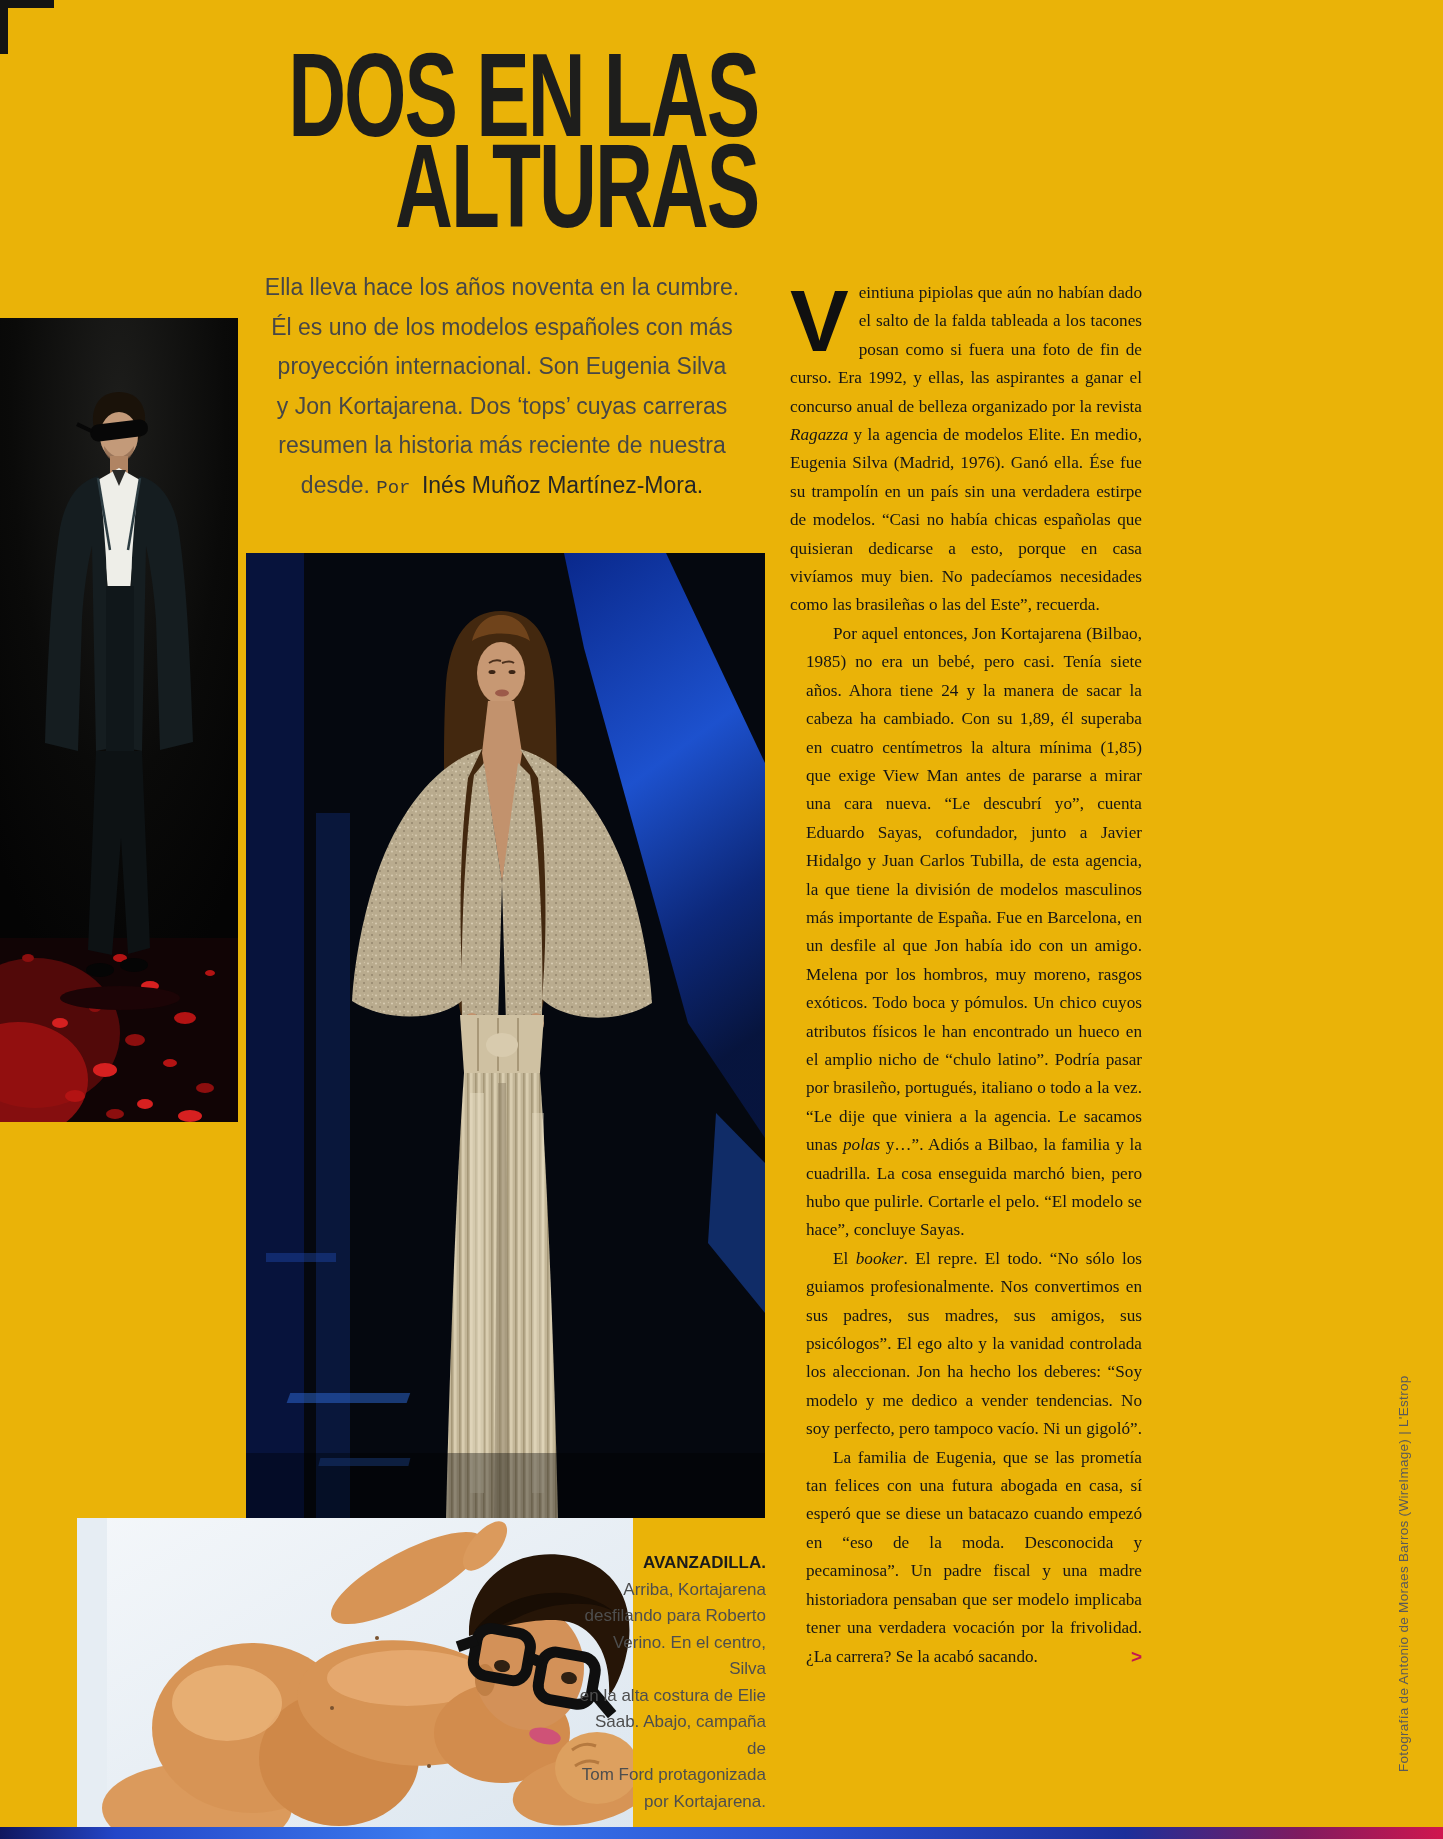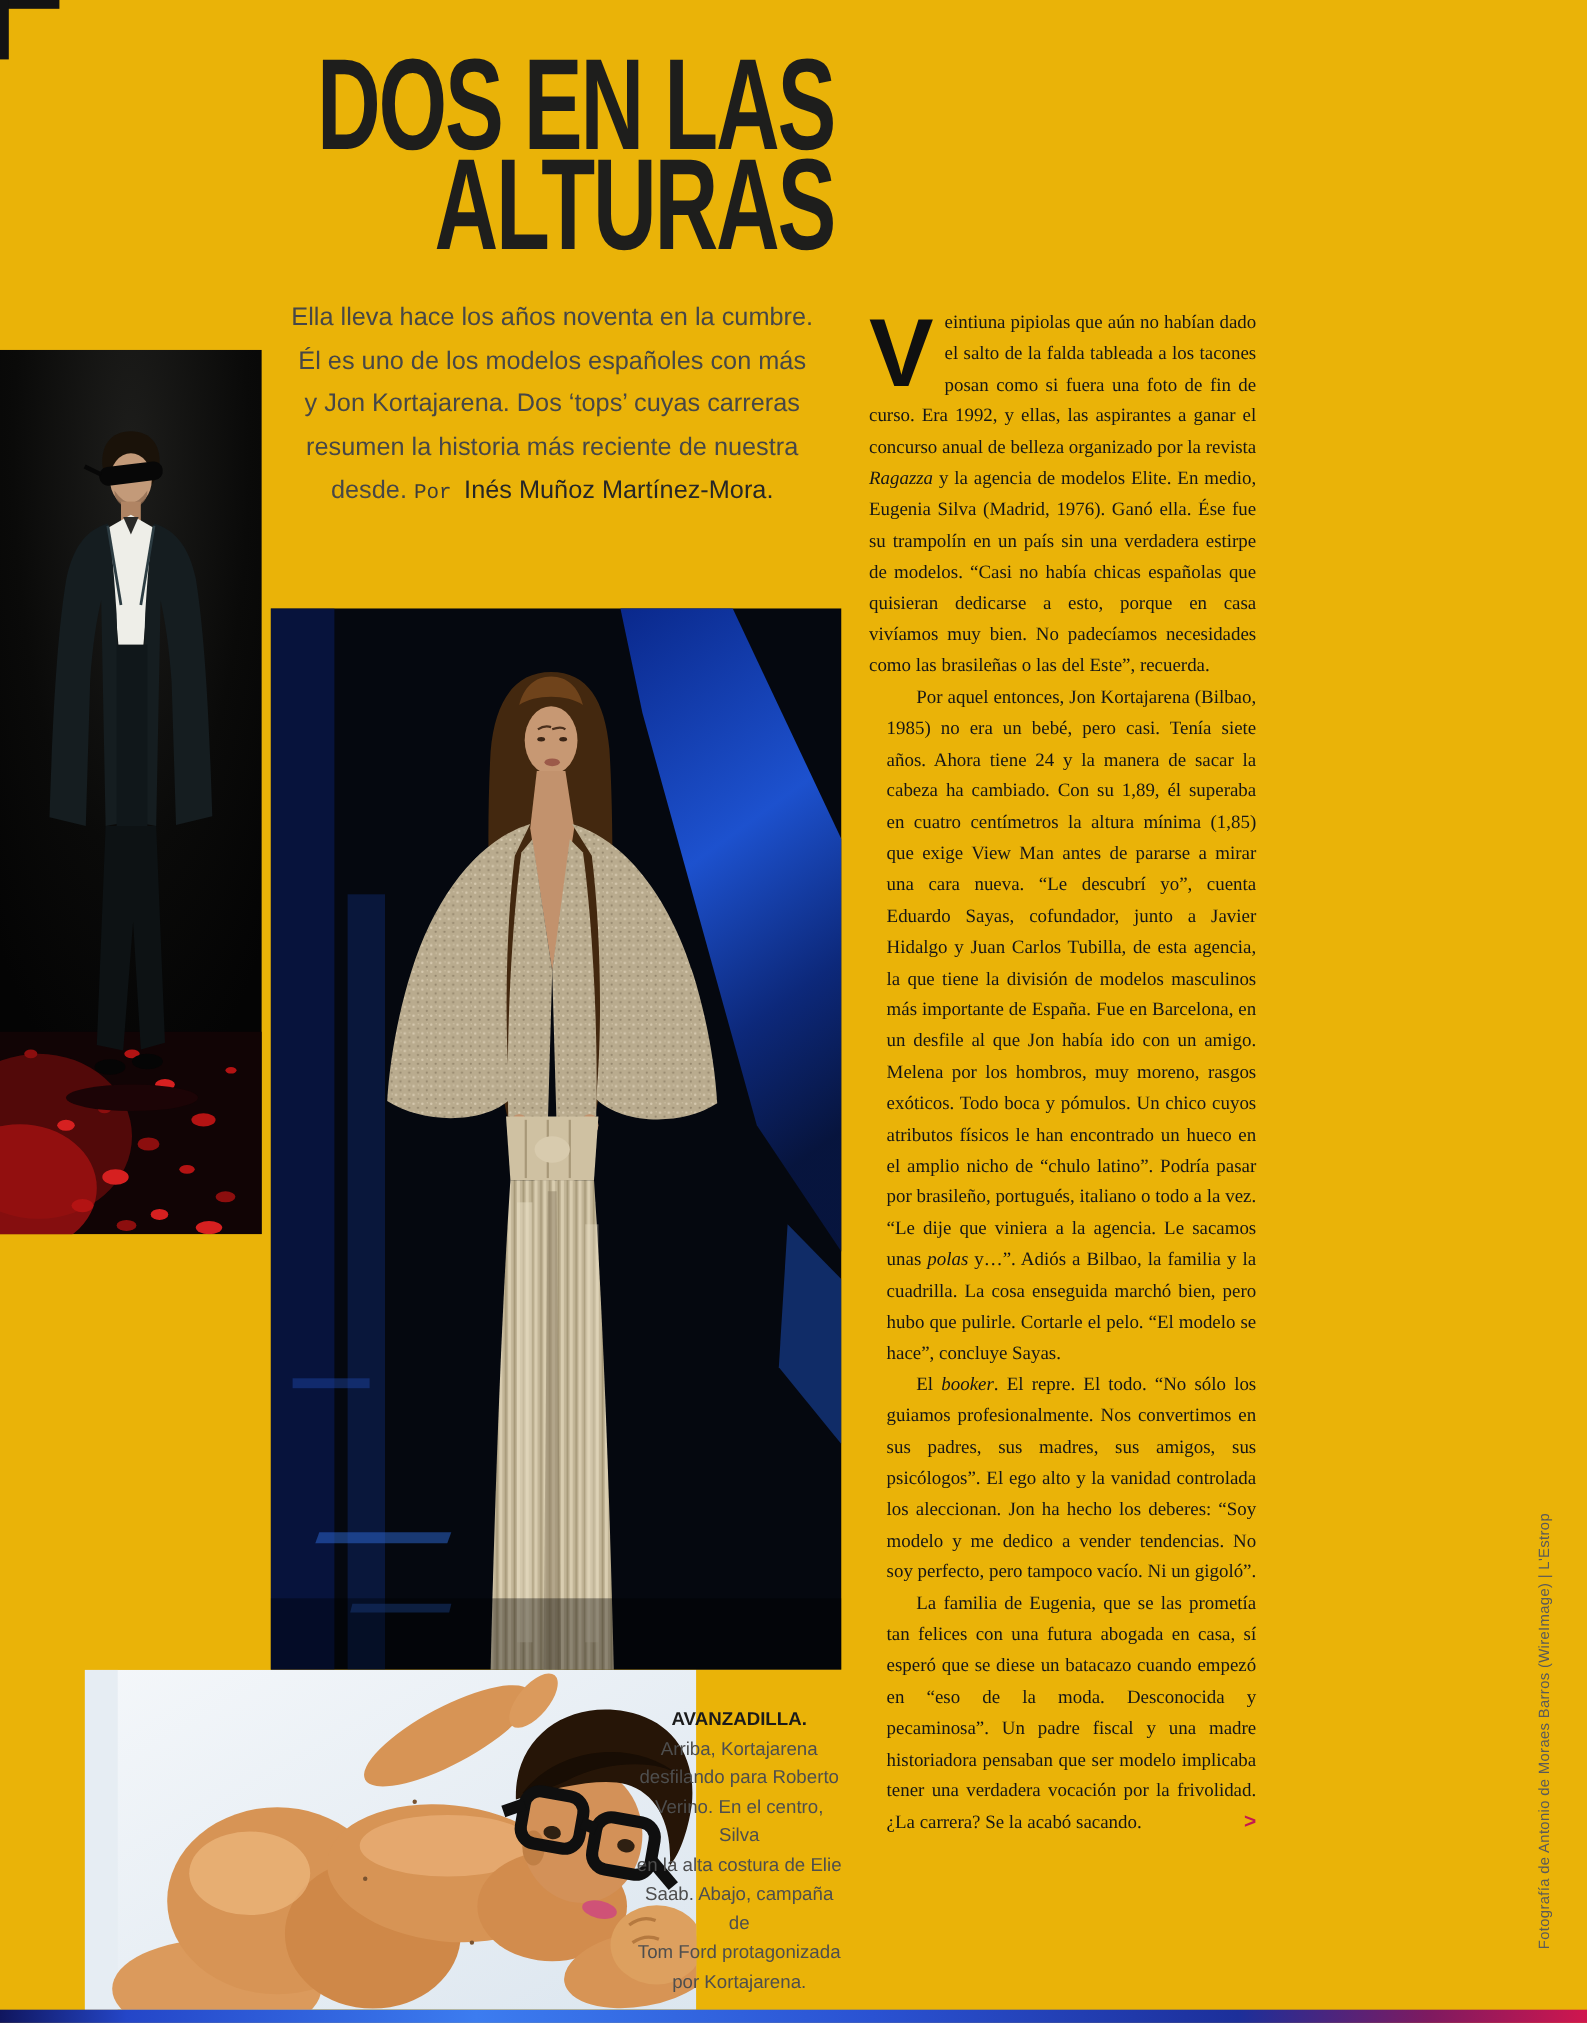--- a/index.html
+++ b/index.html
@@ -36,21 +36,21 @@
         text-align:justify;color:#161616;}
   .article p{margin:0;}
   .article p + p{text-indent:27px;margin-left:16px;}
   .dropcap{float:left;font-family:"Liberation Sans",sans-serif;font-weight:700;
         font-size:88px;line-height:72px;margin:6px 10px 0 0;color:#101010;}
   .ital{font-style:italic;}
   .continuation{float:right;color:#c41950;font-weight:700;
         font-family:"Liberation Sans",sans-serif;font-size:19px;}
 
   
-  .caption{position:absolute;left:578px;top:1550px;width:188px;text-align:center;
+  .caption{position:absolute;left:578px;top:1550px;width:188px;text-align:right;
         font-size:17px;line-height:26.5px;color:#4e4e4e;}
   .caption-heading{font-weight:700;color:#1b1b1b;}
 
   
   .credit{position:absolute;left:1396px;top:1772px;transform:rotate(-90deg);
         transform-origin:0 0;white-space:nowrap;font-size:13.5px;
         letter-spacing:.3px;color:#5a5a5a;}
 
   
   .bottom-strip{position:absolute;left:0;top:1827px;width:1443px;height:12px;
@@ -65,20 +65,21 @@
   <div class="corner-mark"></div>
 
   <h1 class="title">
       <span class="title-line">DOS EN LAS</span>
       <span class="title-line">ALTURAS</span>
     </h1>
 
   <div class="intro">
     <div class="intro-line">Ella lleva hace los años noventa en la cumbre.</div>
     <div class="intro-line">Él es uno de los modelos españoles con más</div>
+    <div class="intro-line">proyección internacional. Son Eugenia Silva</div>
     <div class="intro-line">y Jon Kortajarena. Dos ‘tops’ cuyas carreras</div>
     <div class="intro-line">resumen la historia más reciente de nuestra</div>
     <div class="intro-line"><span>desde. </span><span class="byline-por">Por </span><span class="byline-name">Inés Muñoz Martínez-Mora.</span></div>
   </div>
 
   <figure class="photo photo-left">
     <svg width="238" height="804" viewBox="0 0 238 804">
       <defs>
         <radialGradient id="spotL" cx="50%" cy="12%" r="75%">
           <stop offset="0%" stop-color="#1d1d1b"></stop>

